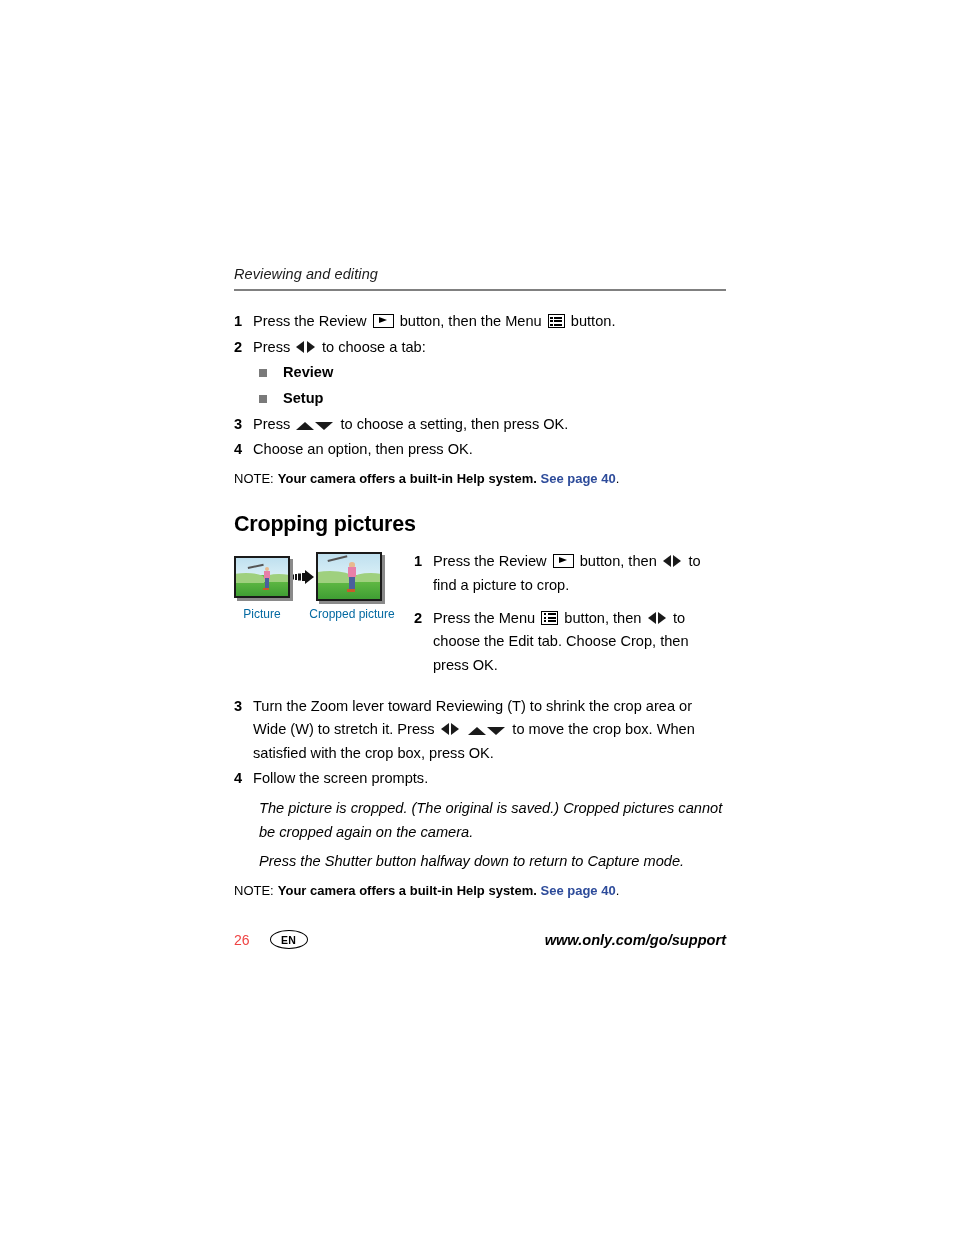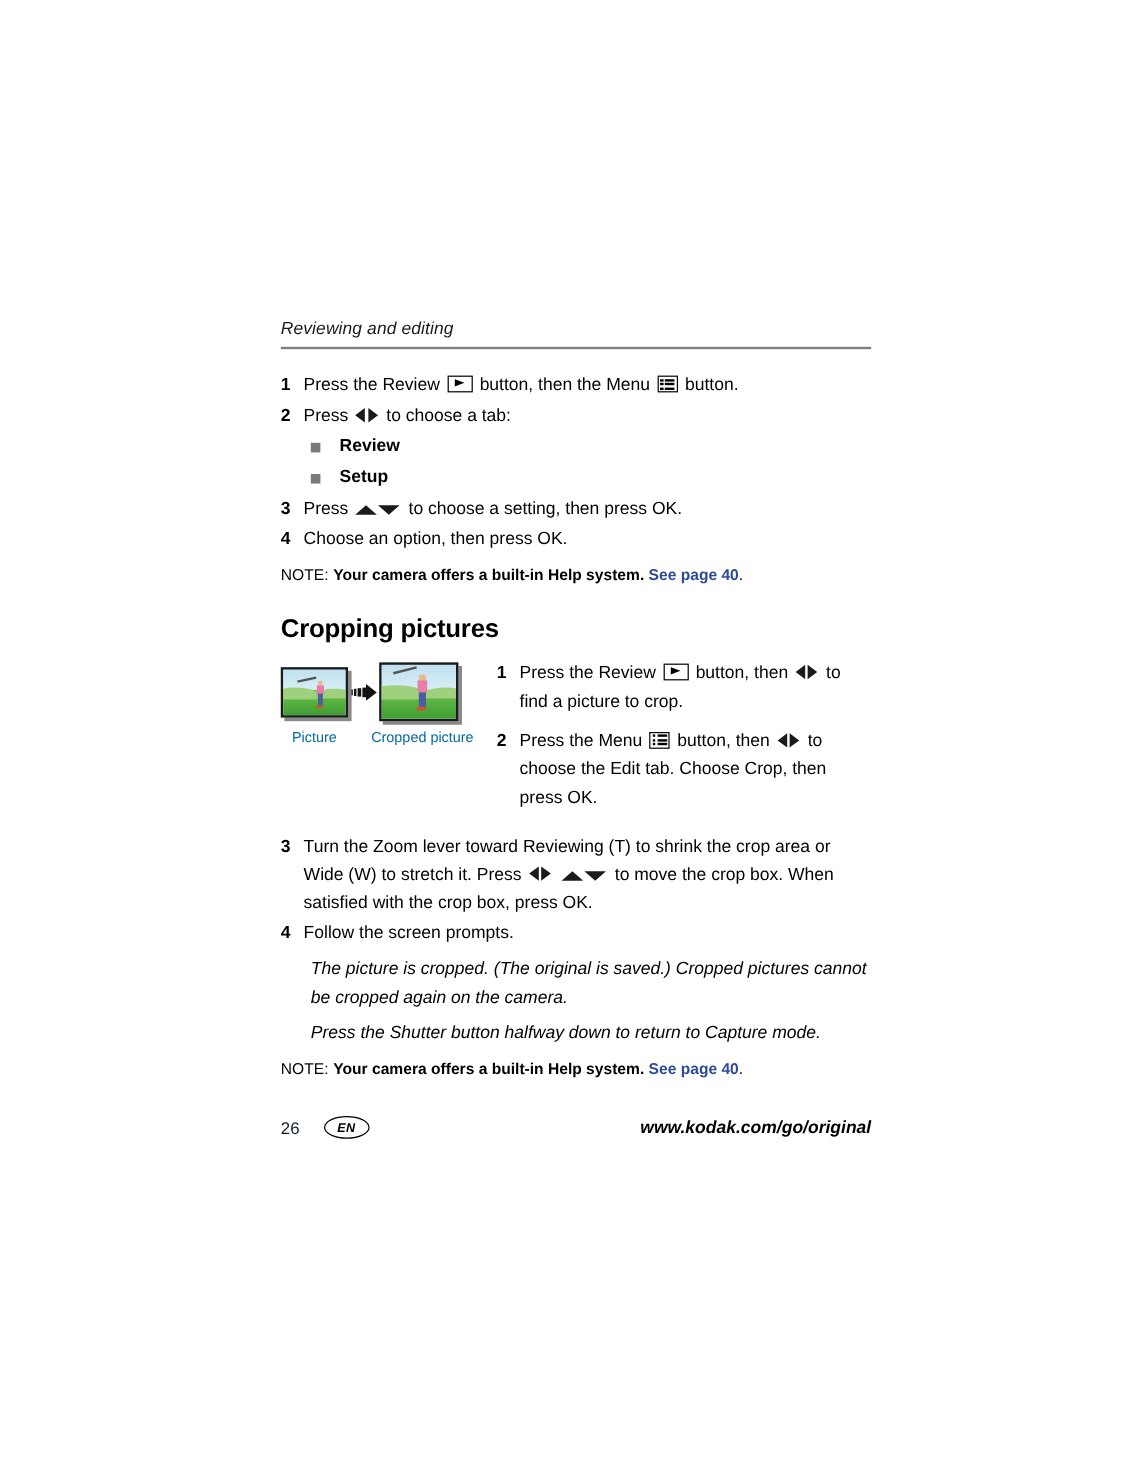--- a/index.html
+++ b/index.html
@@ -284,34 +284,33 @@
   
   .footer {
     position: absolute;
     left: 234px;
     top: 930px;
     width: 492px;
     display: flex;
     align-items: center;
     font-size: 14px;
   }
-  .footer .pg { color: #0f172a; }
+  .footer .pg { color: #ef4444; }
   .en-badge {
     margin-left: 20px;
     width: 36px;
     height: 17px;
     border: 1.5px solid #000;
     border-radius: 50%;
     font-size: 10.5px;
     font-weight: bold;
     display: flex;
     align-items: center;
     justify-content: center;
     letter-spacing: 0.3px;
-    font-style: italic;
   }
   .footer .spacer { flex: 1; }
   .footer .url {
     font-style: italic;
     font-weight: bold;
     font-size: 14.6px;
   }
 </style>
 </head>
 <body>
@@ -477,14 +476,14 @@
     <span class="note-lbl">NOTE:</span><span class="note-txt">Your camera offers a built-in Help system.</span>
     <span class="link">See page 40</span><span>.</span>
   </div>
 
 </div>
 
 <div class="footer">
   <span class="pg">26</span>
   <span class="en-badge">EN</span>
   <span class="spacer"></span>
-  <span class="url">www.kodak.com/go/original</span>
+  <span class="url">www.only.com/go/support</span>
 </div>
 
 </body></html>

